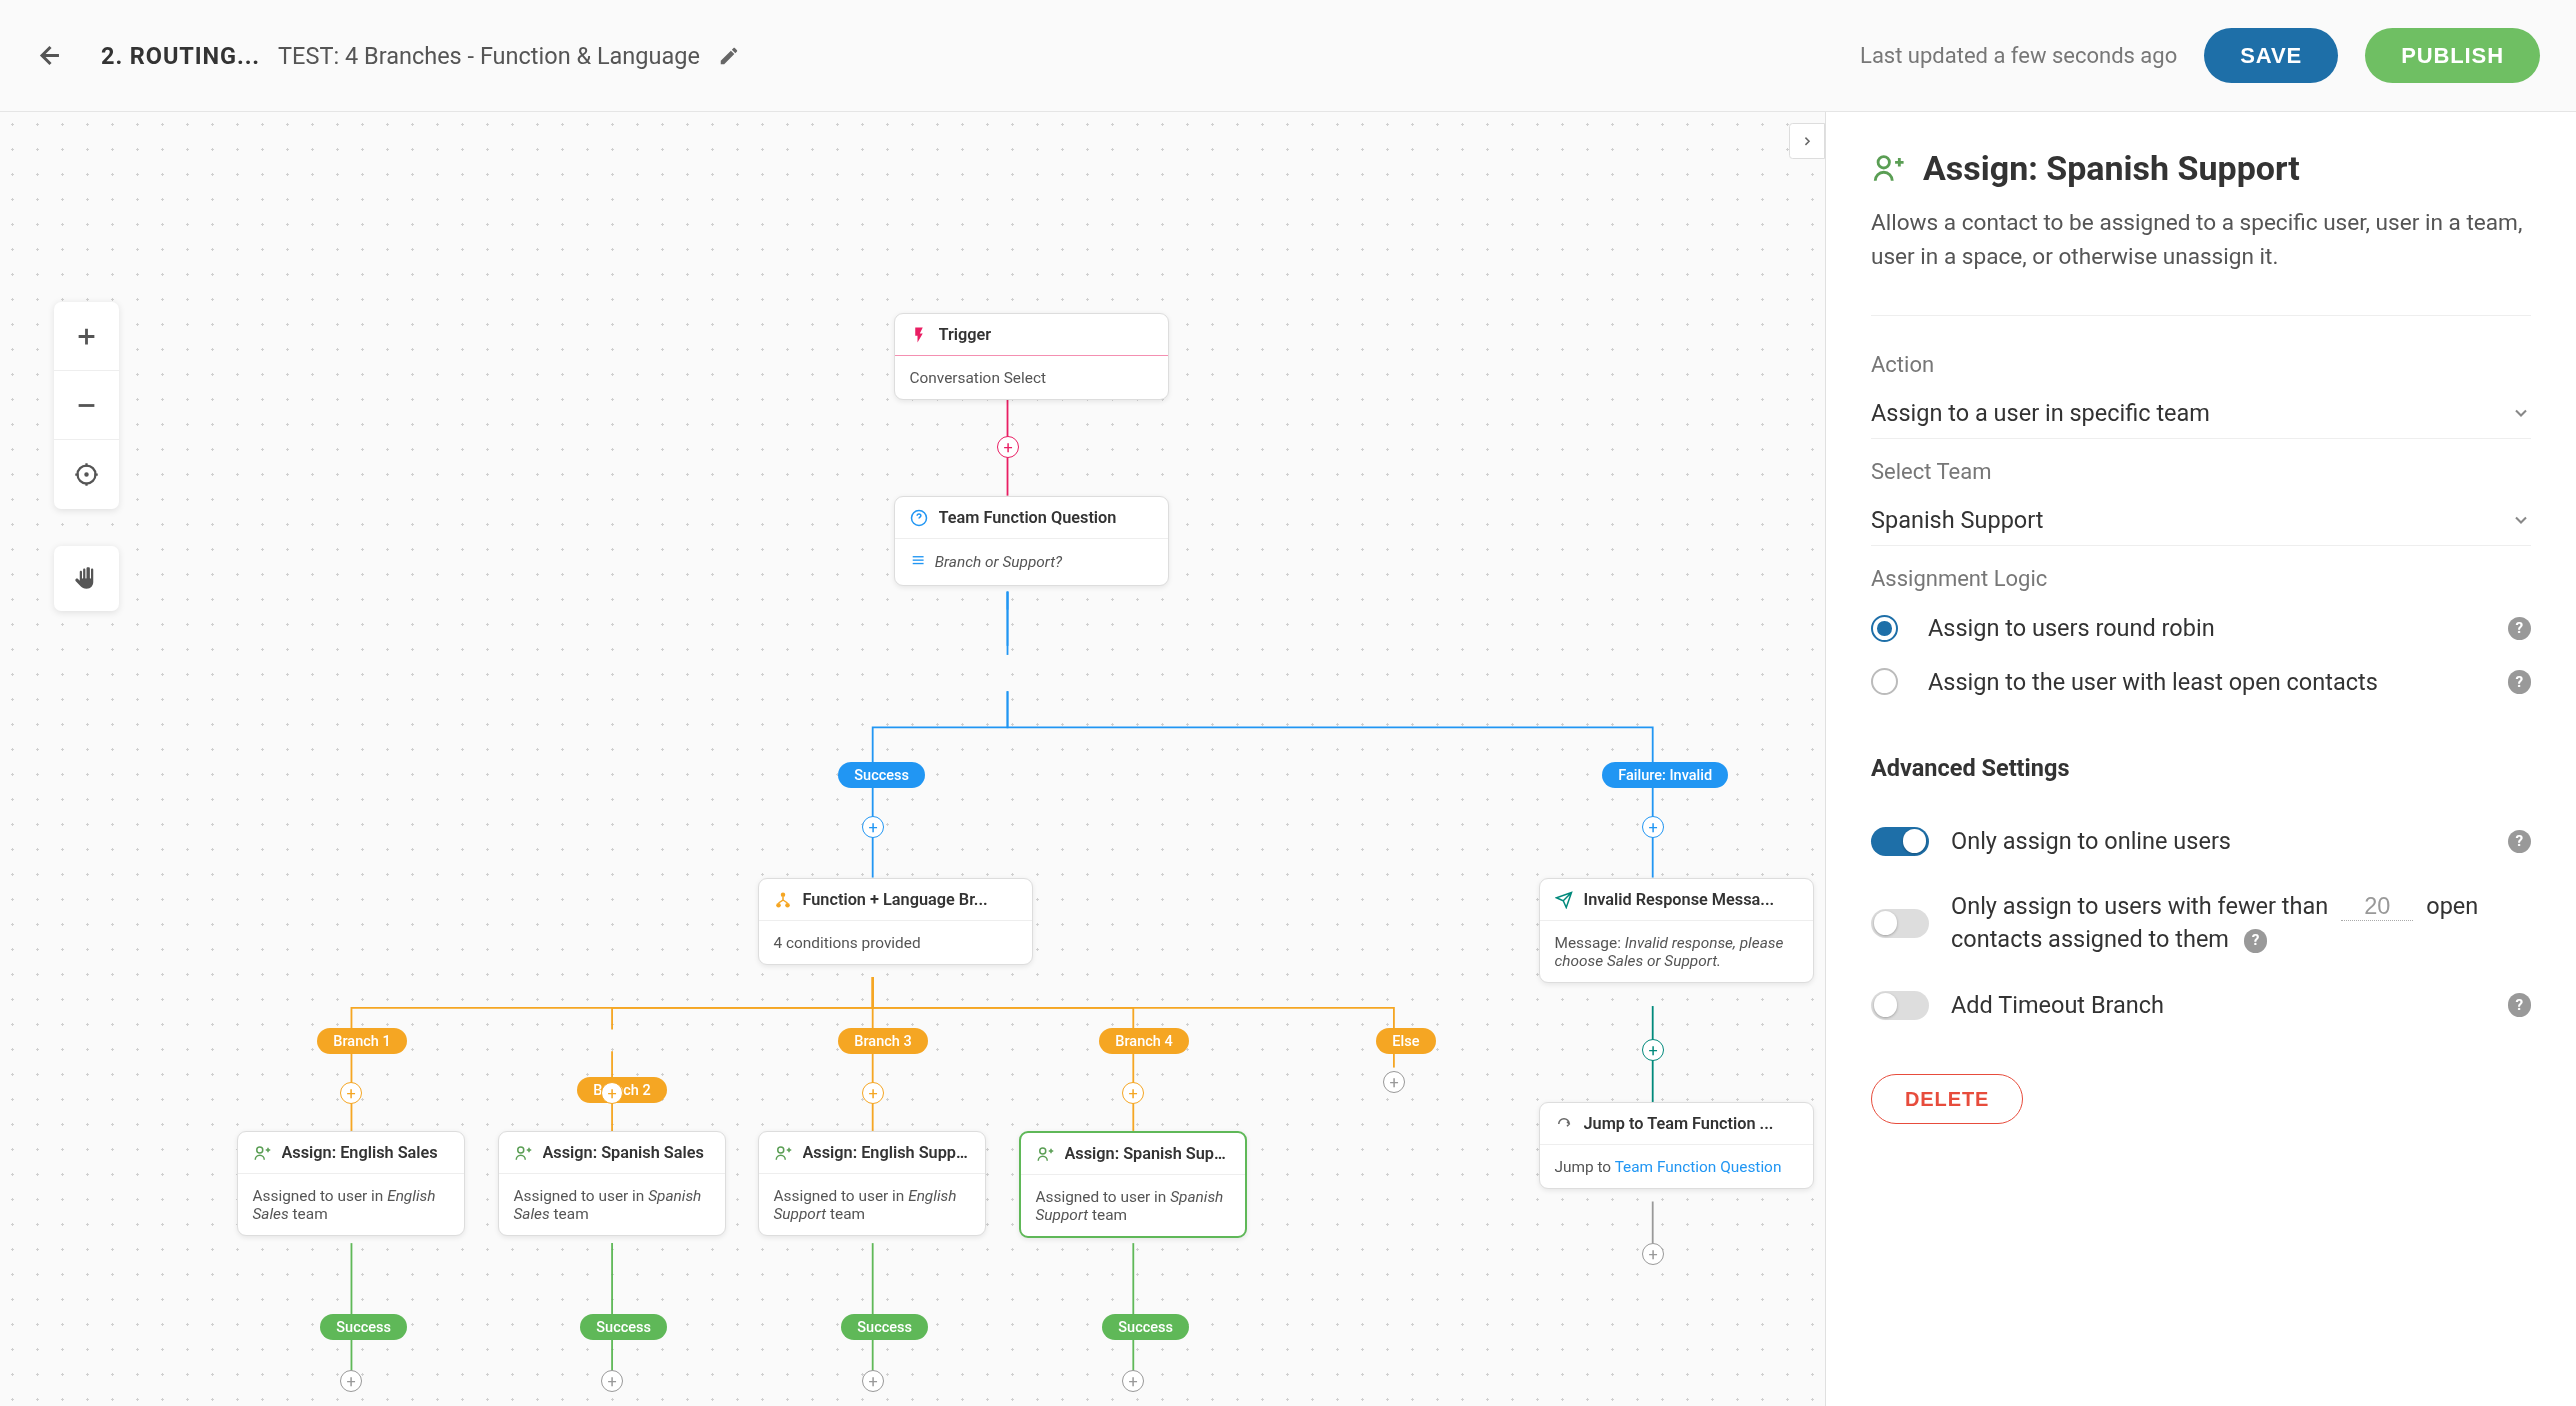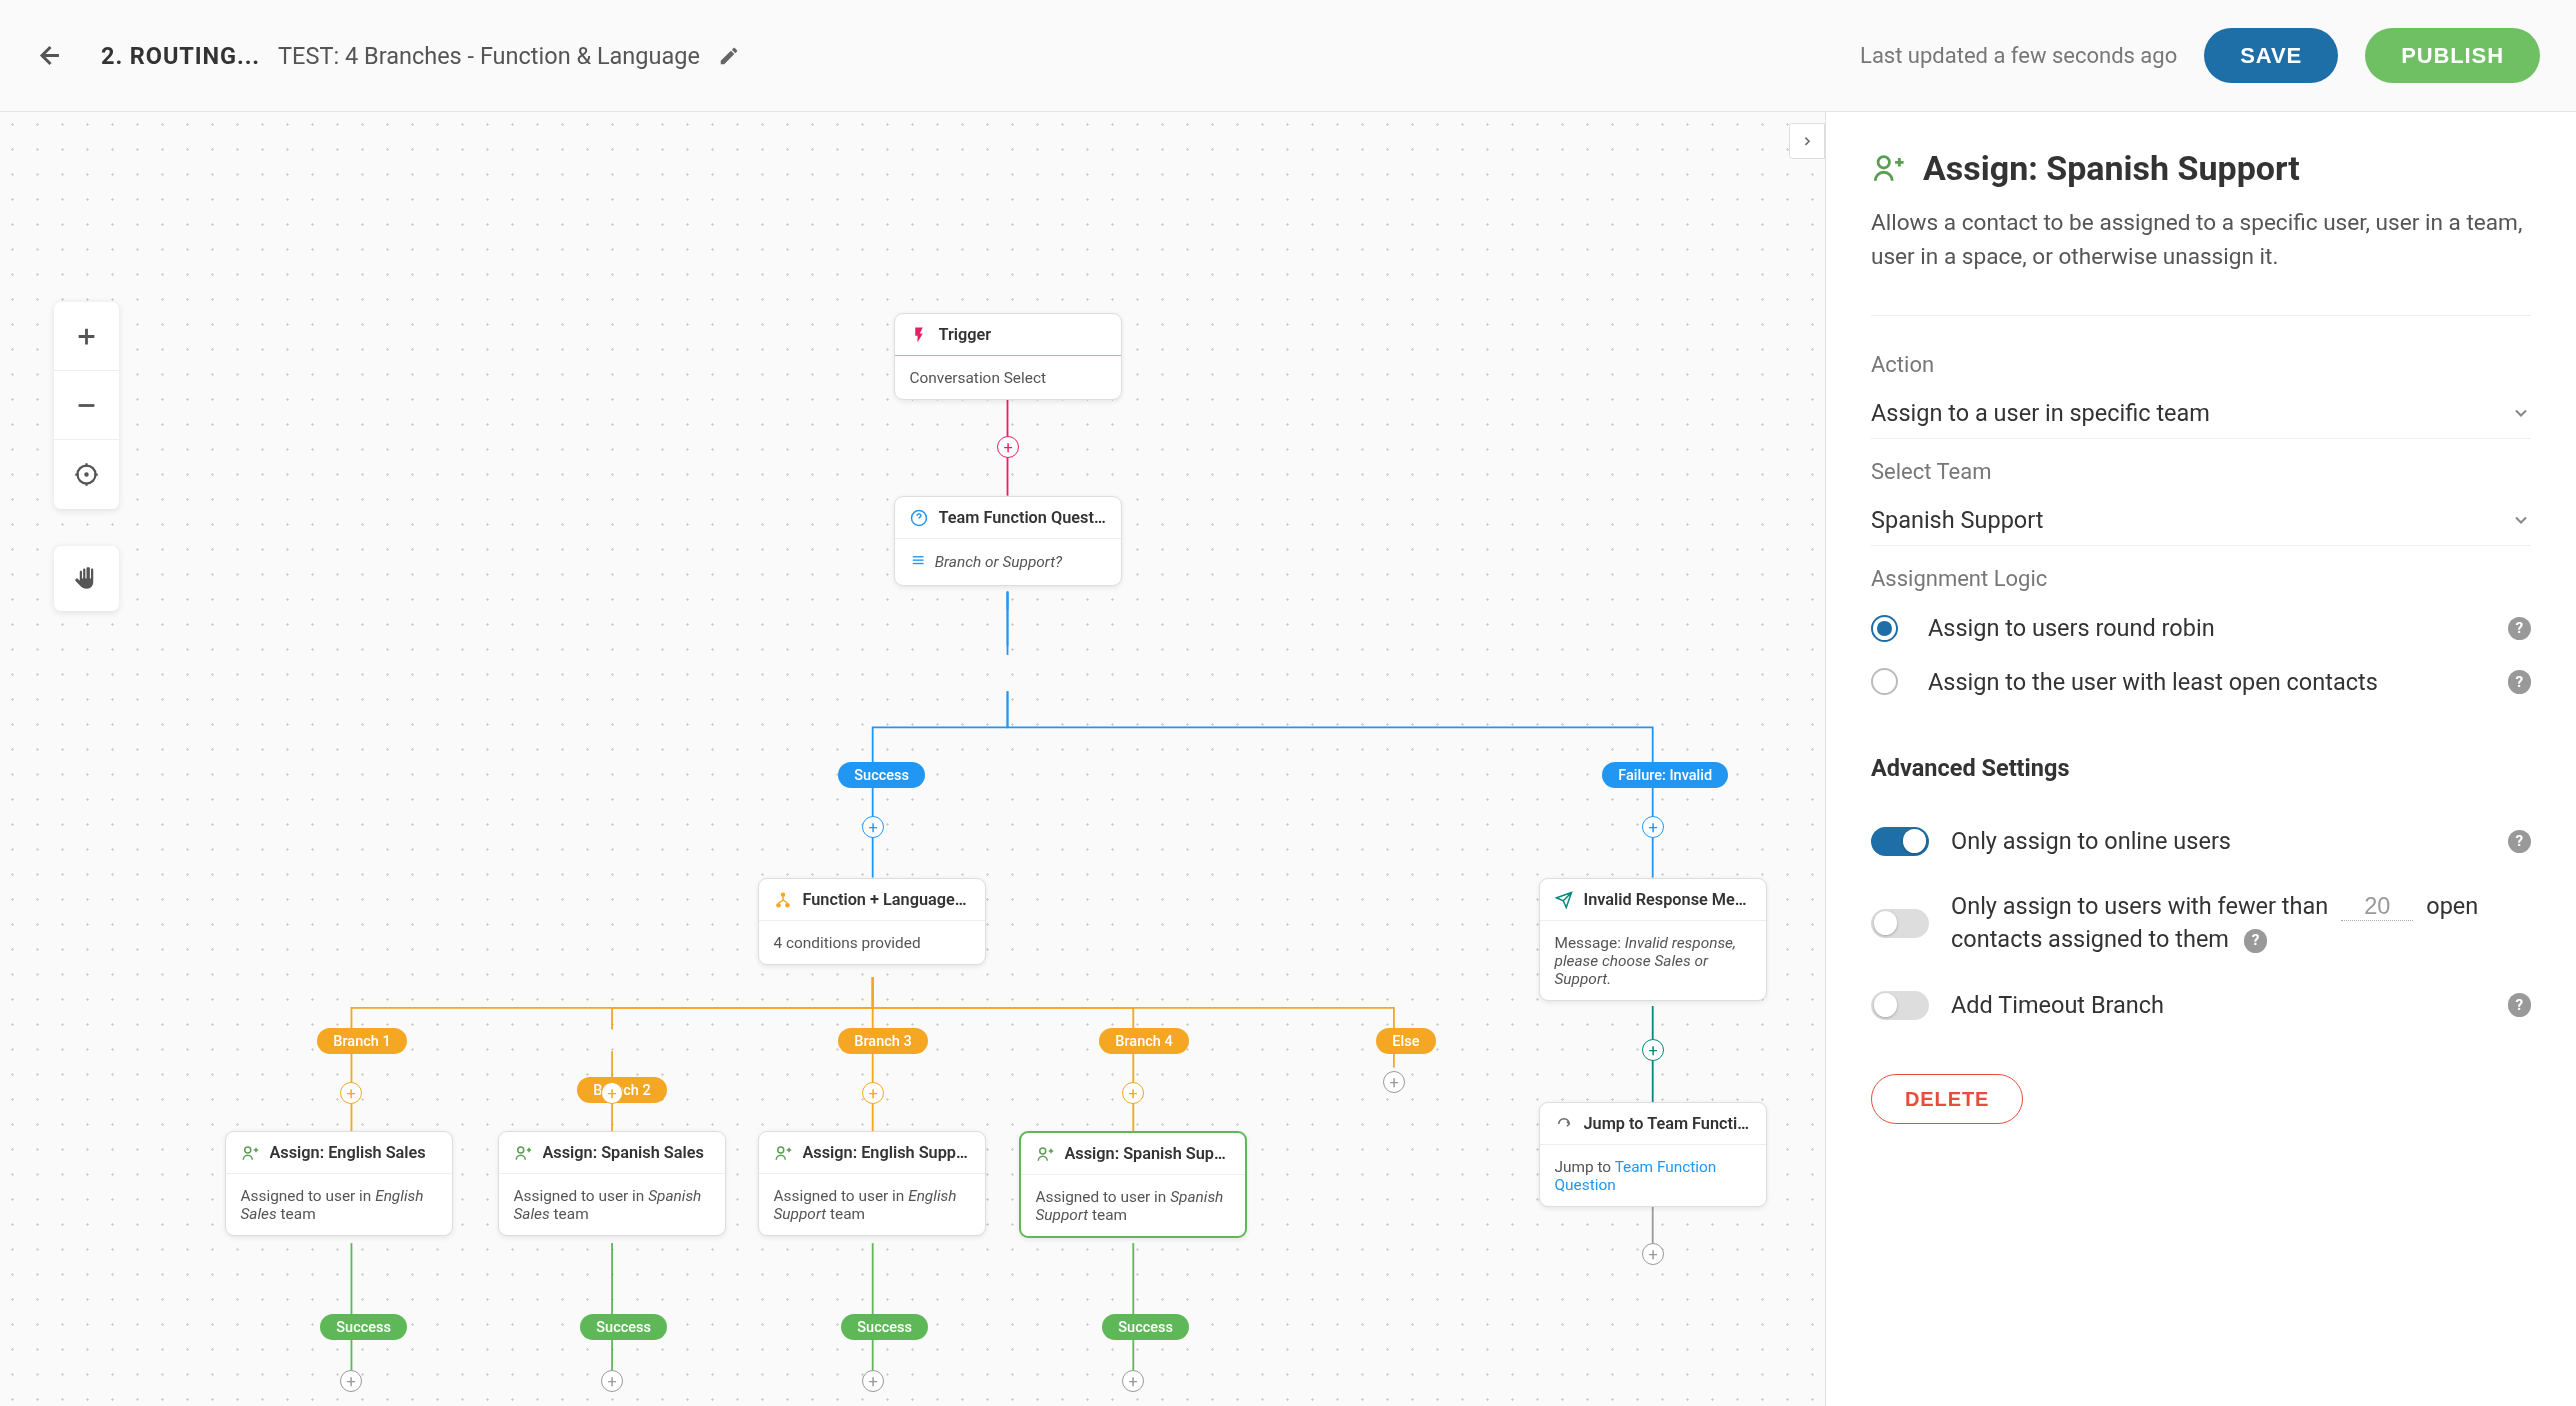--- a/index.html
+++ b/index.html
@@ -25,21 +25,21 @@
 
 
 .zoom-controls { position: absolute; top: 190px; left: 54px; background: #fff; border-radius: 7.2px; box-shadow: 0 1.8px 7.2px rgba(0,0,0,0.1); display: flex; flex-direction: column; width: 65px; }
 .zoom-btn { width: 65px; height: 69px; display: flex; align-items: center; justify-content: center; cursor: pointer; color: #555; font-size: 29px; }
 .zoom-btn:not(:last-child) { border-bottom: 0.9px solid #eee; }
 .zoom-btn svg { width: 27px; height: 27px; }
 .hand-tool { position: absolute; top: 434px; left: 54px; background: #fff; border-radius: 7.2px; box-shadow: 0 1.8px 7.2px rgba(0,0,0,0.1); width: 65px; height: 65px; display: flex; align-items: center; justify-content: center; cursor: pointer; }
 .hand-tool svg { width: 27px; height: 27px; color: #555; }
 
 
-.node { position: absolute; background: #fff; border: 1.8px solid #ddd; border-radius: 9px; box-shadow: 0 1.8px 5.4px rgba(0,0,0,0.08); width: 228px; }
+.node { position: absolute; background: #fff; border: 1.8px solid #ddd; border-radius: 9px; box-shadow: 0 1.8px 5.4px rgba(0,0,0,0.08); width: 275px; }
 .node-header { display: flex; align-items: center; padding: 11px 14.5px; gap: 11px; border-bottom: 0.9px solid #eee; }
 .node-icon { width: 18px; height: 18px; flex-shrink: 0; }
 .node-title { font-size: 16.3px; font-weight: 600; color: #333; white-space: nowrap; overflow: hidden; text-overflow: ellipsis; }
 .node-body { padding: 12.7px 14.5px; font-size: 15.4px; color: #555; }
 .node-body em { font-style: italic; }
 .node.selected { border-color: #5fb858; border-width: 2.7px; }
 
 
 .badge { position: absolute; padding: 4.5px 16.3px; border-radius: 18px; font-size: 14.5px; color: #fff; white-space: nowrap; font-weight: 500; }
 .badge-blue { background: #2196f3; }
@@ -258,21 +258,21 @@
     <div class="badge badge-orange" style="left:838px;top:916px">Branch 3</div>
     <div class="badge badge-orange" style="left:1099px;top:916px">Branch 4</div>
     <div class="badge badge-orange" style="left:1376px;top:916px">Else</div>
 
     <div class="plus plus-orange" style="left:340px;top:970px">+</div>
     <div class="plus plus-orange" style="left:601px;top:970px">+</div>
     <div class="plus plus-orange" style="left:862px;top:970px">+</div>
     <div class="plus plus-orange" style="left:1122px;top:970px">+</div>
     <div class="plus plus-gray" style="left:1383px;top:959px">+</div>
 
-    <div class="node" style="left:225px;top:1019px;width:228px">
+    <div class="node" style="left:237px;top:1019px;width:228px">
       <div class="node-header">
         <span class="node-icon"><svg viewBox="0 0 24 24" fill="none" stroke="#5a9e54" stroke-width="2">
               <circle cx="9" cy="8" r="4"></circle>
               <path d="M3 21c0-3.3 2.7-6 6-6s6 2.7 6 6M17 8h6M20 5v6"></path>
             </svg></span>
         <span class="node-title">Assign: English Sales</span>
       </div>
       <div class="node-body"><span>Assigned to user in </span><em>English Sales</em><span> team</span></div>
     </div>
 

